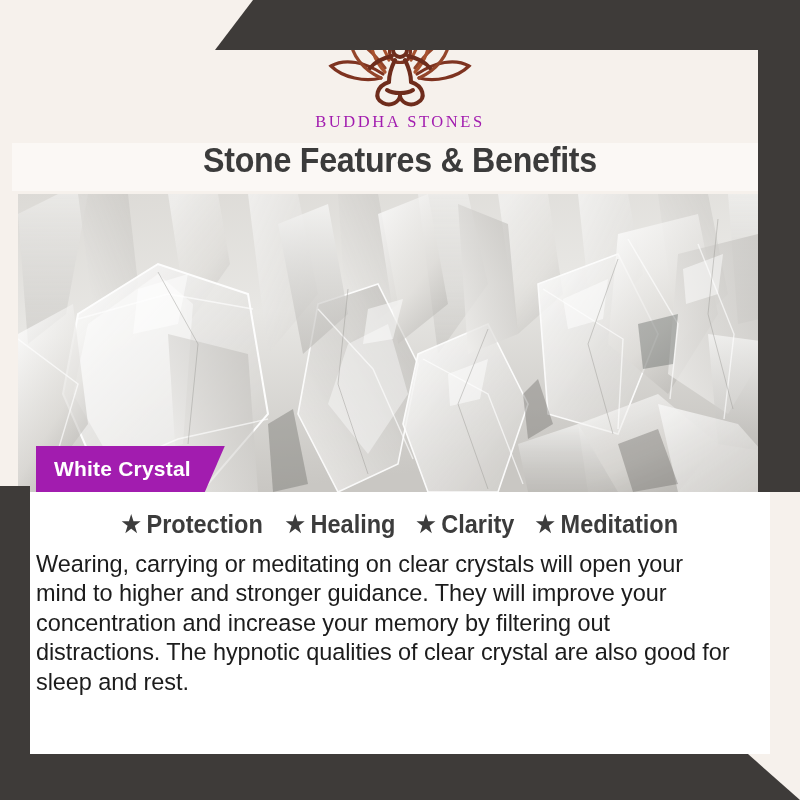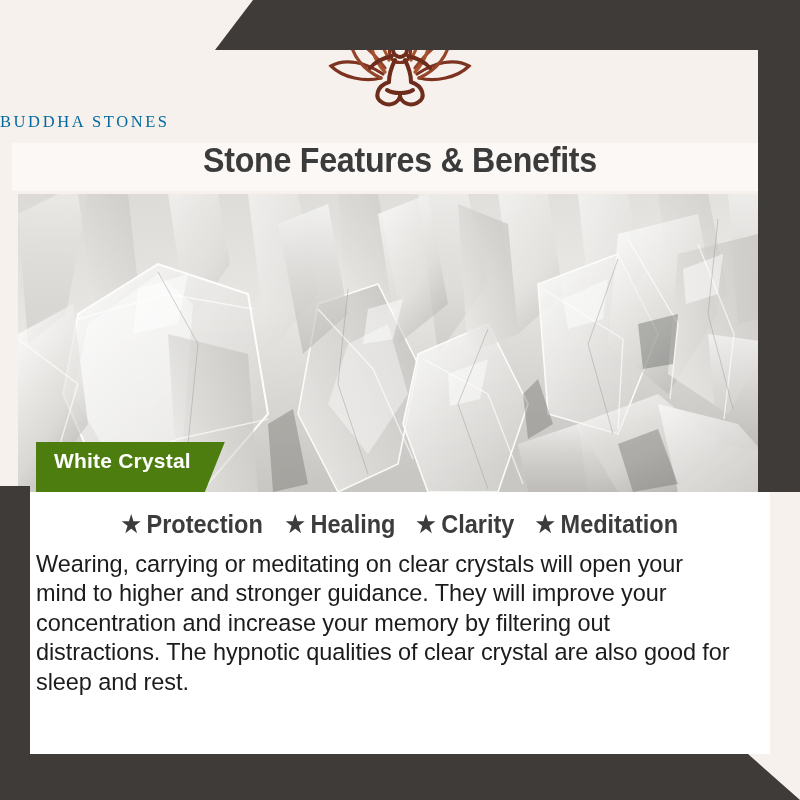--- a/index.html
+++ b/index.html
@@ -78,22 +78,22 @@
   }
   .lotus-logo {
     display: block;
     margin: 0 auto;
   }
   .brand-name {
     margin-top: 2px;
     font-family: "Liberation Serif", serif;
     font-size: 16.5px;
     letter-spacing: 2.6px;
-    color: #0369a1;
-    text-align: left;
+    color: #a21caf;
+    text-align: center;
   }
 
   .title-band {
     position: absolute;
     top: 143px;
     left: 12px;
     width: 776px;
     height: 48px;
     background: #fbf8f5;
     z-index: 3;
@@ -127,25 +127,25 @@
   .photo svg {
     display: block;
     width: 100%;
     height: 100%;
   }
 
   .stone-label {
     position: absolute;
     left: 18px;
     bottom: 0px;
-    height: 38px;
-    padding: 0 34px 12px 18px;
+    height: 46px;
+    padding: 0 34px 0 18px;
     display: flex;
     align-items: center;
-    background: #4d7c0f;
+    background: #a21caf;
     color: #ffffff;
     font-size: 21px;
     font-weight: bold;
     letter-spacing: 0.2px;
     clip-path: polygon(0 0, 100% 0, calc(100% - 20px) 100%, 0 100%);
     z-index: 6;
   }
 
   
   .content {

